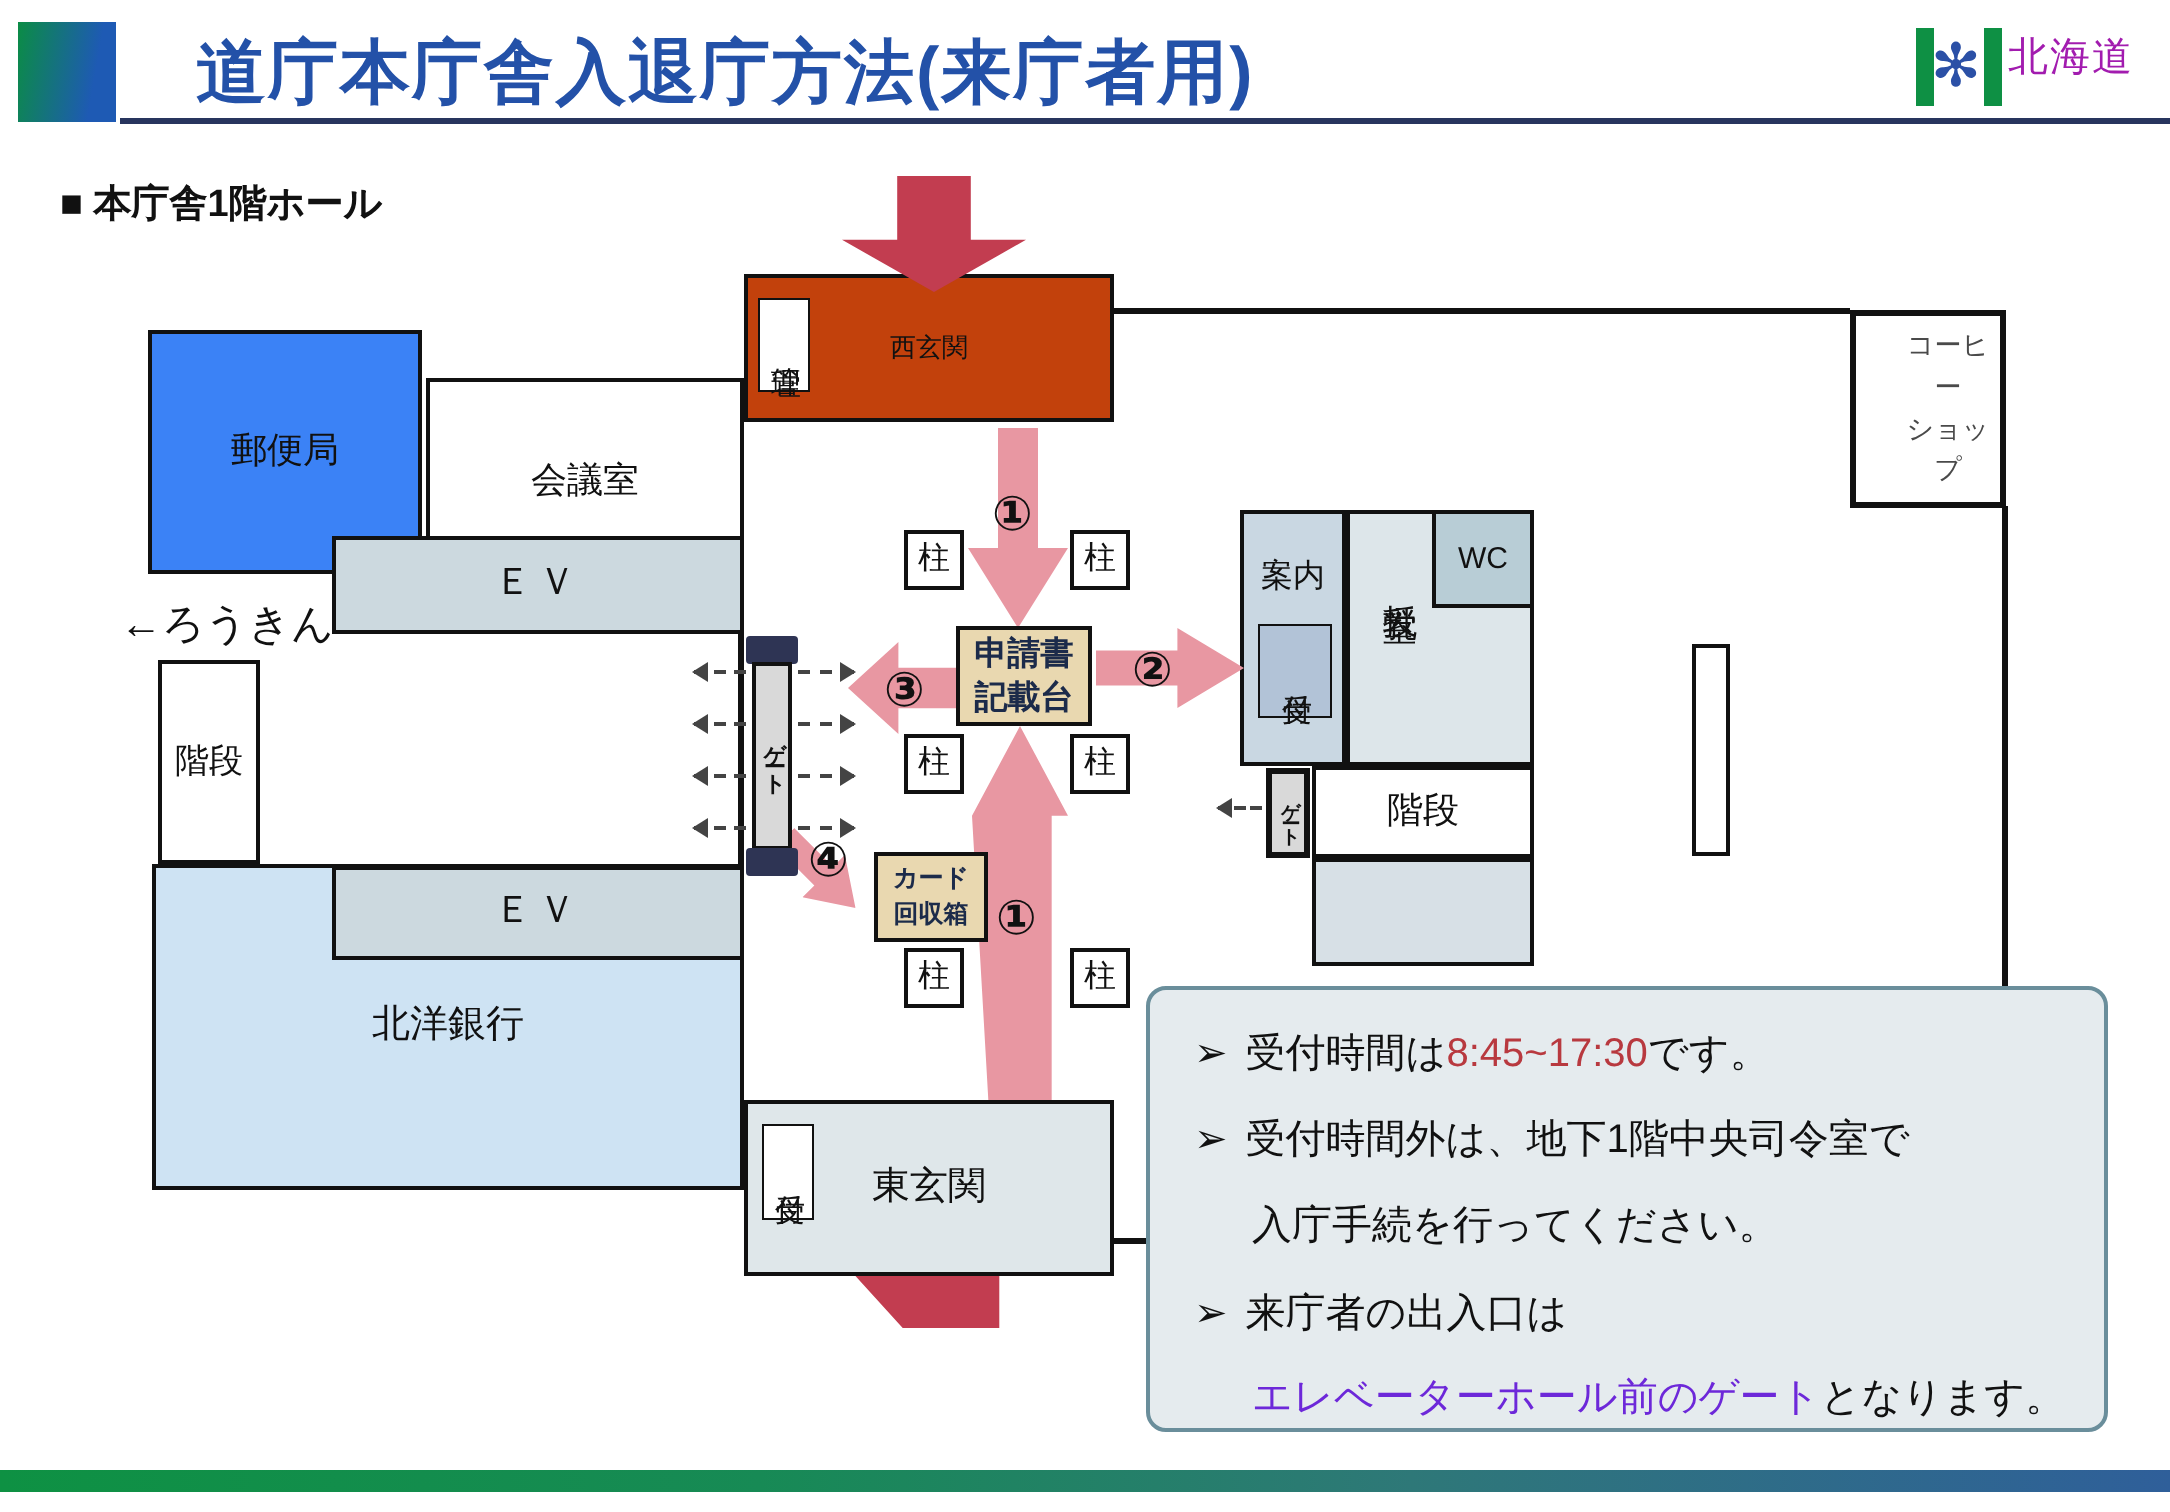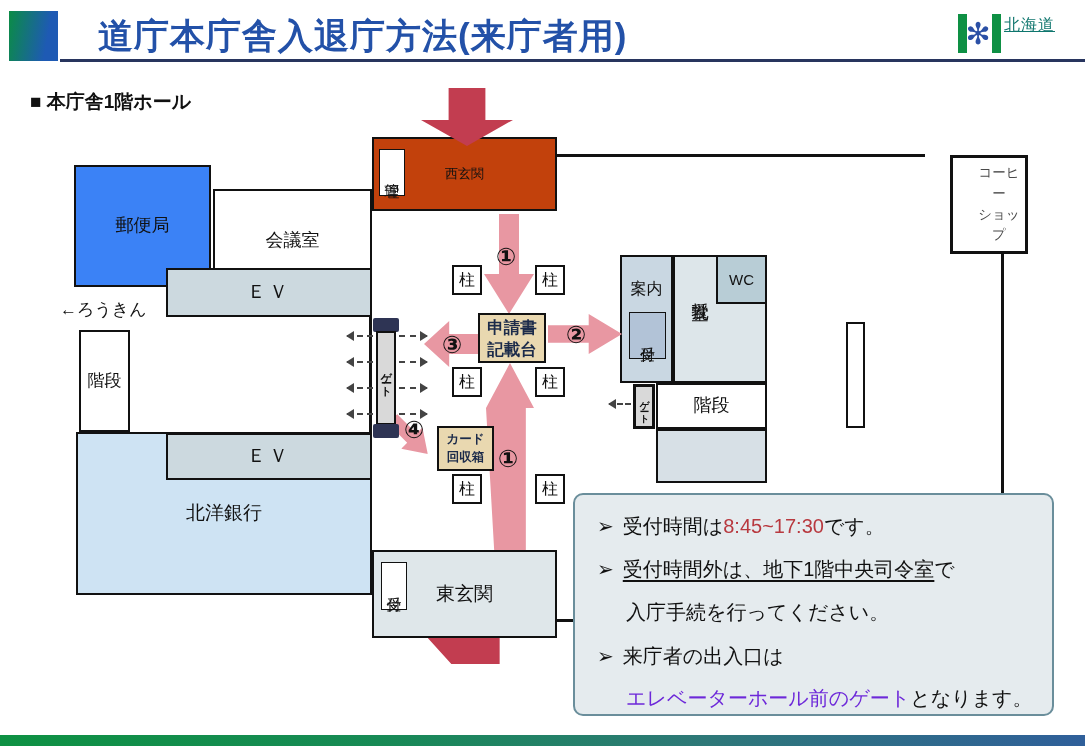--- a/index.html
+++ b/index.html
@@ -6,21 +6,21 @@
   #canvas{position:relative;width:1085px;height:756px;background:#fff;overflow:hidden;
     font-family:"Liberation Sans","DejaVu Sans",sans-serif;color:#111;}
   .abs{position:absolute;box-sizing:border-box;}
   
   .grad-square{left:9px;top:11px;width:49px;height:50px;
     background:linear-gradient(100deg,#0b8c45 0%,#1e5ab4 75%);}
   .page-title{left:98px;top:13px;font-size:35px;font-weight:700;color:#2351a8;letter-spacing:1px;}
   .head-rule{left:60px;top:59px;width:1025px;height:3px;background:#28355e;}
   .logo-bar{width:9px;height:39px;background:#0e9044;top:14px;}
   .logo-mark{left:961px;top:16px;width:34px;text-align:center;font-size:30px;color:#2b50a6;line-height:36px;}
-  .pref-name{left:1004px;top:15px;font-size:16px;color:#0f766e;letter-spacing:1px;text-decoration:underline;}
+  .pref-name{left:1004px;top:15px;font-size:20px;color:#a21caf;letter-spacing:1px;}
   .section-title{left:30px;top:89px;font-size:19px;font-weight:700;}
   
   .box{border:2.5px solid #111;display:flex;align-items:center;justify-content:center;
     font-size:18px;line-height:1.2;text-align:center;}
   .vt{writing-mode:vertical-rl;letter-spacing:1px;}
   .wall{background:#111;}
   
   .pink{background:#e897a2;}
   .red{background:#c23d50;}
   .num{font-size:24px;font-weight:600;color:#111;z-index:8;}
@@ -32,21 +32,21 @@
   .darrow{position:absolute;height:10px;}
   
   .gate-cap{background:#2e3454;border-radius:2px;}
   .gate-body{background:#d9d9d9;border:2px solid #111;display:flex;align-items:center;justify-content:center;}
   
   .note-box{left:573px;top:493px;width:481px;height:223px;background:#e5ebee;
     border:2.5px solid #6a8e9b;border-radius:10px;z-index:9;}
   .note-line{position:absolute;left:22px;font-size:20px;font-weight:500;white-space:nowrap;}
   .note-bullet{margin-right:9px;}
   .u-red{color:#b8393f;text-underline-offset:4px;}
-  .u-blk{text-decoration:underline;text-underline-offset:4px;}
+  .u-blk{text-underline-offset:4px;}
   .red-txt{color:#6d28d9;}
   .indent{margin-left:29px;}
   .bottom-bar{left:0;top:735px;width:1085px;height:11px;
     background:linear-gradient(90deg,#0e9143 0%,#178a55 35%,#2e7878 65%,#2f5f9a 100%);}
 </style>
 </head>
 <body>
 
 <div id="canvas">
 
@@ -67,21 +67,21 @@
 
   <div class="abs box" style="left:74px;top:165px;width:137px;height:122px;background:#3b82f6;">
     <span>郵便局</span>
   </div>
   <div class="abs box" style="left:213px;top:165px;width:159px;height:103px;background:#fff;margin-top:24px;">
     <span>会議室</span>
   </div>
   <div class="abs box" style="left:166px;top:268px;width:206px;height:49px;background:#ccd9df;font-size:19px;letter-spacing:3px;">
     <span>ＥＶ</span>
   </div>
-  <div class="abs" style="left:60px;top:298px;font-size:17px;">←ろうきん</div>
+  <div class="abs" style="left:60px;top:298px;font-size:21px;">←ろうきん</div>
   <div class="abs box" style="left:79px;top:330px;width:51px;height:102px;background:#fff;font-size:17px;">
     <span>階段</span>
   </div>
   <div class="abs box" style="left:76px;top:432px;width:296px;height:163px;background:#cee3f3;font-size:19px;">
     <span>北洋銀行</span>
   </div>
   <div class="abs box" style="left:166px;top:433px;width:206px;height:47px;background:#ccd9df;font-size:19px;letter-spacing:3px;">
     <span>ＥＶ</span>
   </div>
 
@@ -92,21 +92,21 @@
     <span>管理</span>
   </div>
 
   <div class="abs box" style="left:372px;top:550px;width:185px;height:88px;background:#dfe7ea;font-size:19px;z-index:2;">
     <span>東玄関</span>
   </div>
   <div class="abs box vt" style="left:381px;top:562px;width:26px;height:48px;background:#fff;border-width:1.5px;font-size:15px;z-index:3;">
     <span>受付</span>
   </div>
 
-  <div class="abs box" style="left:950px;top:155px;width:78px;height:99px;background:#fff;border-width:3px;font-size:13.5px;color:#4a4a4a;line-height:1.55;padding-left:20px;">
+  <div class="abs box" style="left:925px;top:155px;width:78px;height:99px;background:#fff;border-width:3px;font-size:13.5px;color:#4a4a4a;line-height:1.55;padding-left:20px;">
     <div>
       <div>コーヒー</div>
       <div>ショップ</div>
     </div>
   </div>
 
   <div class="abs box" style="left:620px;top:255px;width:53px;height:128px;background:#c9d7e2;font-size:16px;align-items:flex-start;padding-top:22px;z-index:2;">
     <span>案内</span>
   </div>
   <div class="abs box vt" style="left:629px;top:312px;width:37px;height:47px;background:#b2c3d7;border-width:1.5px;font-size:15px;z-index:3;">

